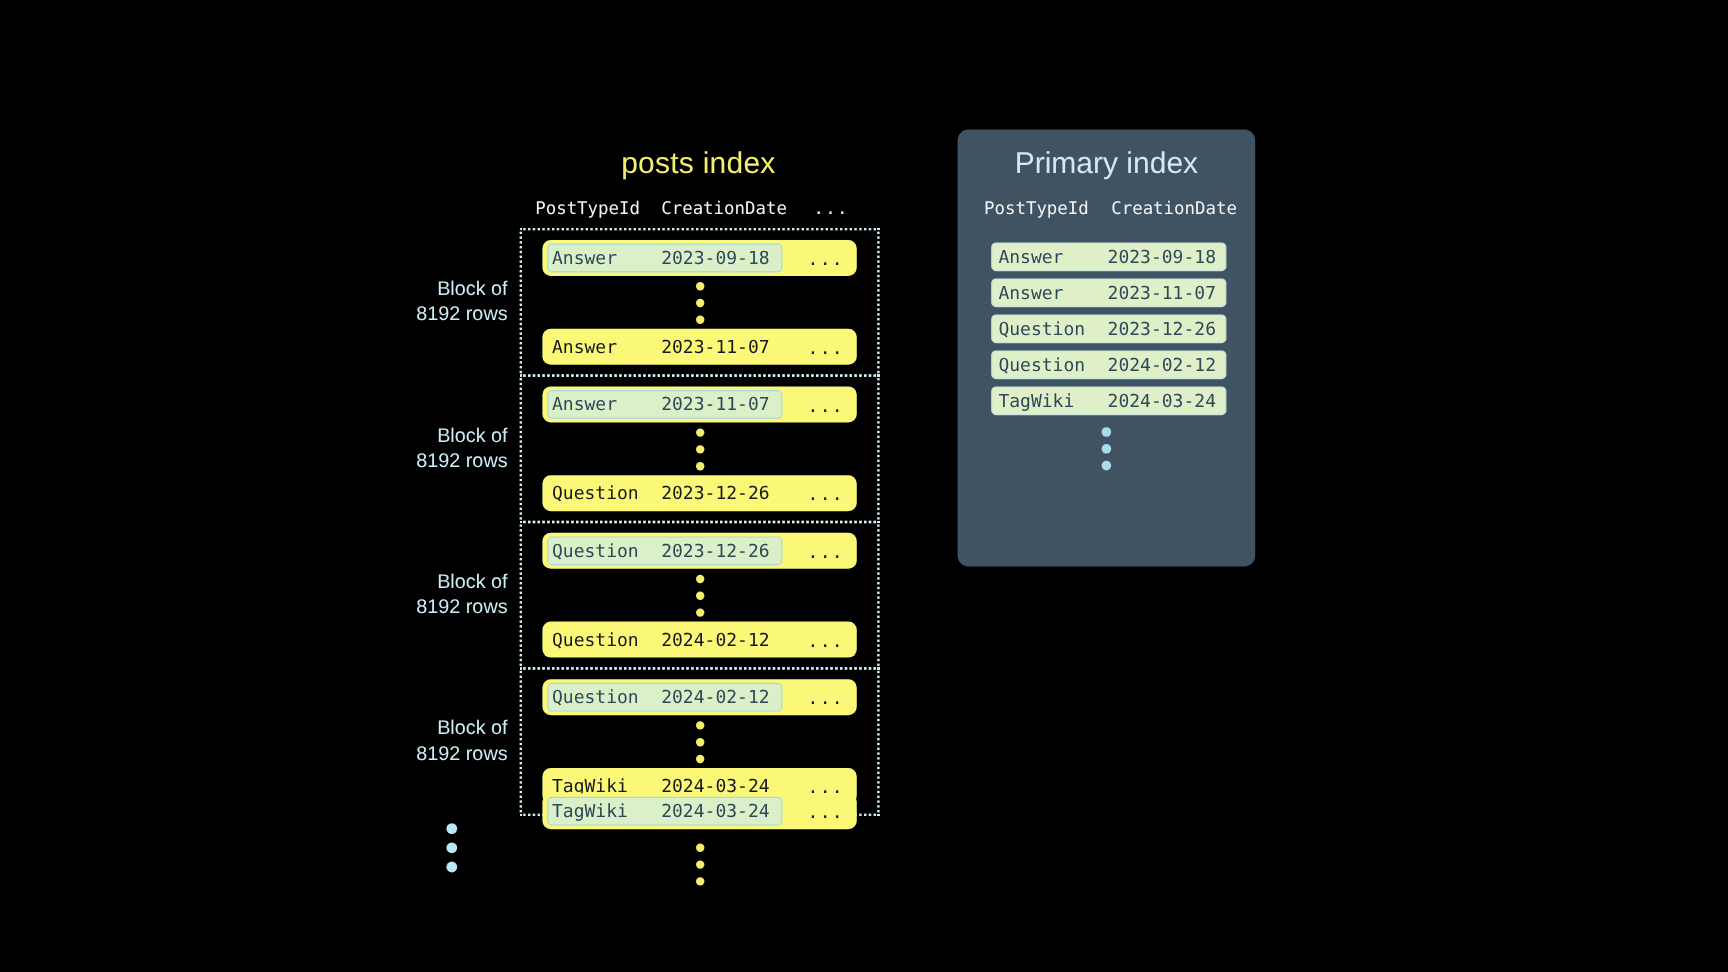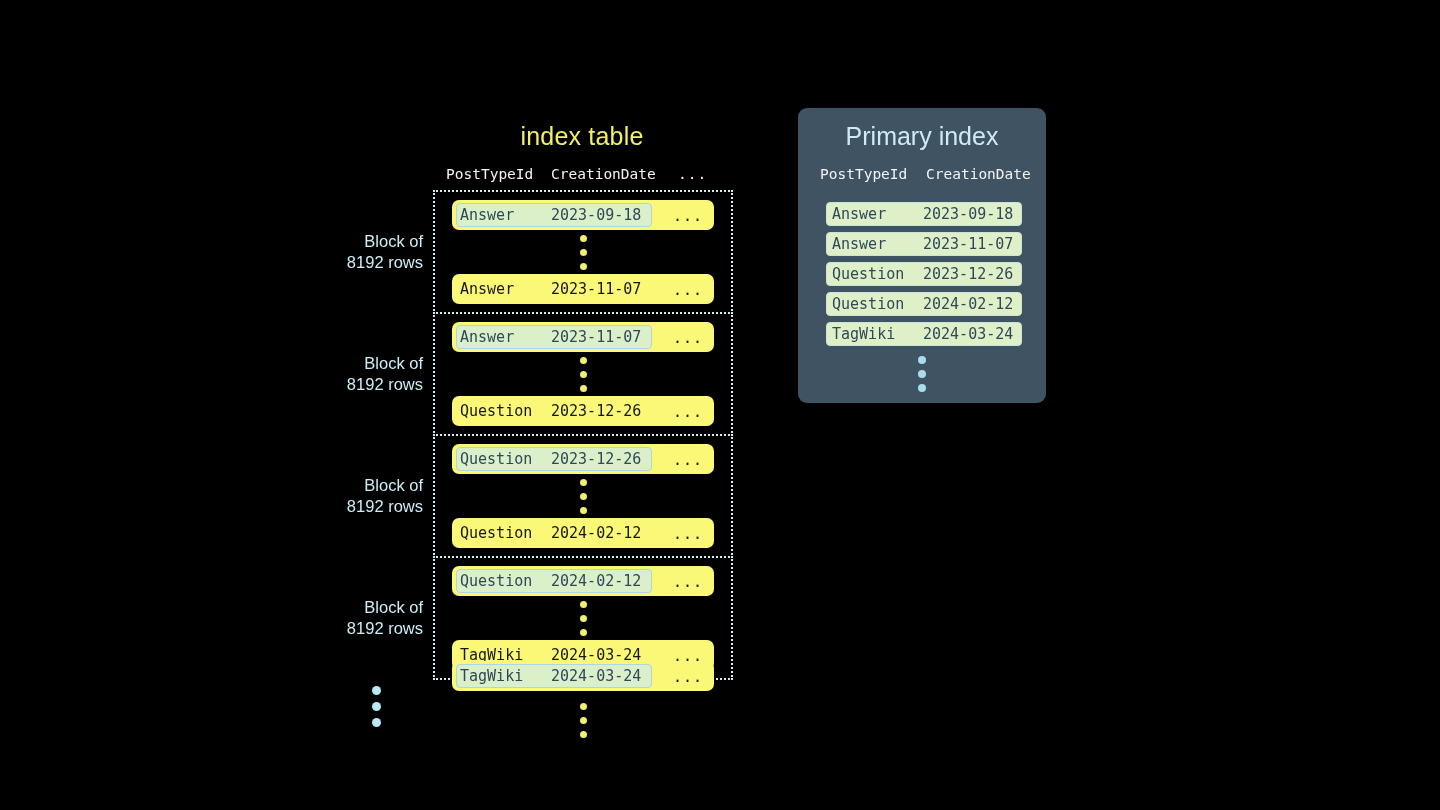--- a/index.html
+++ b/index.html
@@ -89,21 +89,21 @@
   .tail-dots i{display:block;width:7px;height:7px;border-radius:50%;background:#f2ef6e;}
 
   .side-dots{
     position:absolute;left:360px;top:684px;width:32px;height:44px;
     display:flex;flex-direction:column;align-items:center;justify-content:center;gap:7px;
   }
   .side-dots i{display:block;width:9px;height:9px;border-radius:50%;background:#b9e8f5;}
 
   
   .index-panel{
-    position:absolute;left:798px;top:108px;width:248px;height:295px;
+    position:absolute;left:798px;top:108px;width:248px;height:364px;
     background:#3f5362;border-radius:9px;
   }
   .index-title{
     position:absolute;left:0;top:14px;width:248px;text-align:center;
     font-size:25px;color:#cfeaf6;
   }
   .index-header{
     position:absolute;left:22px;top:58px;width:210px;height:20px;
     font-family:"DejaVu Sans Mono", monospace;font-size:14.5px;color:#f2f4f5;
   }
@@ -124,21 +124,21 @@
     position:absolute;left:0;top:246px;width:248px;height:40px;
     display:flex;flex-direction:column;align-items:center;justify-content:center;gap:6px;
   }
   .index-dots i{display:block;width:8px;height:8px;border-radius:50%;background:#a9dced;}
 </style>
 </head>
 <body>
 
 <div class="stage">
 
-  <div class="posts-title">index table</div>
+  <div class="posts-title">posts index</div>
 
   <div class="posts-header">
     <span class="h-type">PostTypeId</span>
     <span class="h-date">CreationDate</span>
     <span class="h-more">...</span>
   </div>
 
   <div class="blocks">
 
     <div class="block">

